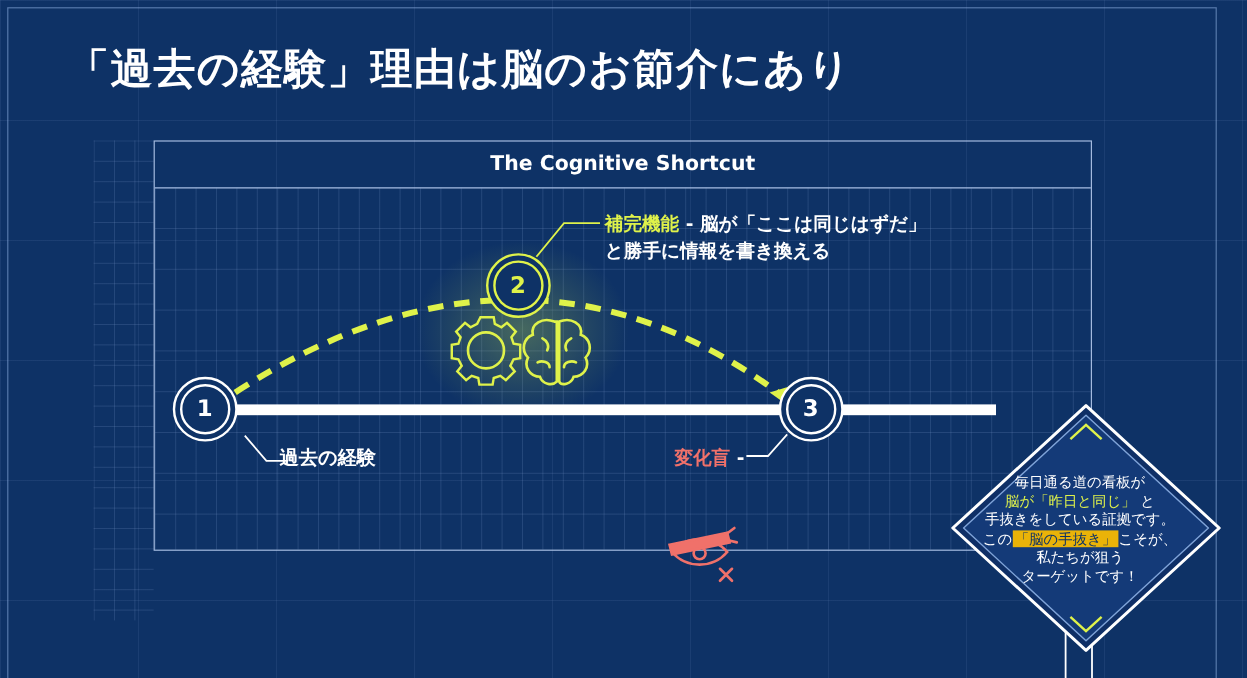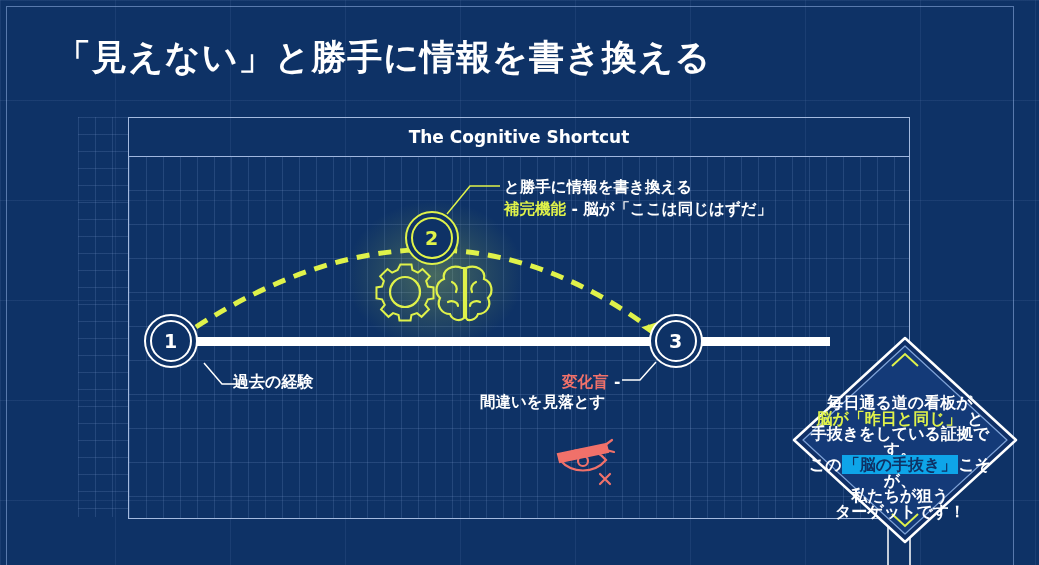--- a/index.html
+++ b/index.html
@@ -26,21 +26,21 @@
     white-space: nowrap;
   }
   .side-grid {
     position: absolute; left: 78px; top: 117px; width: 50px; height: 400px;
     background-image:
       linear-gradient(rgba(140,170,220,0.18) 1px, transparent 1px),
       linear-gradient(90deg, rgba(140,170,220,0.18) 1px, transparent 1px);
     background-size: 17px 17px;
   }
   .panel {
-    position: absolute; left: 128px; top: 117px; width: 782px; height: 402px;
+    position: absolute; left: 128px; top: 117px; width: 782px; height: 342px;
     border: 1.5px solid rgba(190,210,245,0.85);
     box-sizing: border-box;
   }
   .panel-header {
     position: absolute; left: 0; top: 0; right: 0; height: 38px;
     border-bottom: 1.5px solid rgba(190,210,245,0.85);
     display: flex; align-items: center; justify-content: center;
     font-size: 17px; font-weight: bold; color: #fff;
   }
   .panel-body {
@@ -57,31 +57,31 @@
   svg.diagram { position: absolute; left: 0; top: 0; }
   .label { position: absolute; white-space: nowrap; font-weight: bold; }
   .label-2 { left: 504px; top: 176px; font-size: 15.5px; line-height: 22px; }
   .accent-yellow { color: #dff24a; }
   .accent-red { color: #f0716a; text-align: center; }
   .label-1 { left: 233px; top: 372px; font-size: 16px; }
   .label-3a { left: 562px; top: 372px; font-size: 15.5px; }
   .label-3b { left: 480px; top: 392px; font-size: 15.5px; line-height: 21px; }
   .sign-text {
     position: absolute; left: 800px; top: 395px; width: 200px;
-    text-align: center; font-size: 16px; line-height: 15.5px; font-weight: bold;
+    text-align: center; font-size: 12px; line-height: 15.5px; font-weight: normal;
   }
-  .highlight-box { background: #0ea5e9; color: #0e3266; padding: 0 2px; }
+  .highlight-box { background: #eab308; color: #0e3266; padding: 0 2px; }
 </style>
 </head>
 <body>
 
 <div class="bg-grid"></div>
 <div class="outer-frame"></div>
 
-<div class="title">「見えない」と勝手に情報を書き換える</div>
+<div class="title">「過去の経験」理由は脳のお節介にあり</div>
 
 <div class="side-grid"></div>
 
 <div class="panel">
   <div class="panel-header">The Cognitive Shortcut</div>
   <div class="panel-body"></div>
 </div>
 
 <div class="glow"></div>
 
@@ -139,31 +139,30 @@
   </g>
 </svg>
 
 <div class="label" style="left:164px; top:330px; font-size:19px;">1</div>
 <div class="label accent-yellow" style="left:425px; top:227px; font-size:19px;">2</div>
 <div class="label" style="left:669px; top:330px; font-size:19px;">3</div>
 
 <div class="label label-1">過去の経験</div>
 
 <div class="label label-2">
-  <div>と勝手に情報を書き換える</div>
   <div>
     <span class="accent-yellow">補完機能</span><span> - </span><span>脳が「ここは同じはずだ」</span>
   </div>
+  <div>と勝手に情報を書き換える</div>
 </div>
 
 <div class="label label-3a">
   <span class="accent-red">変化盲</span><span> -</span>
 </div>
 <div class="label label-3b">
-  <div>間違いを見落とす</div>
 </div>
 
 <div class="sign-text">
   <div>毎日通る道の看板が</div>
   <div>
     <span class="accent-yellow">脳が「昨日と同じ」</span>
     <span>と</span>
   </div>
   <div>手抜きをしている証拠です。</div>
   <div>

